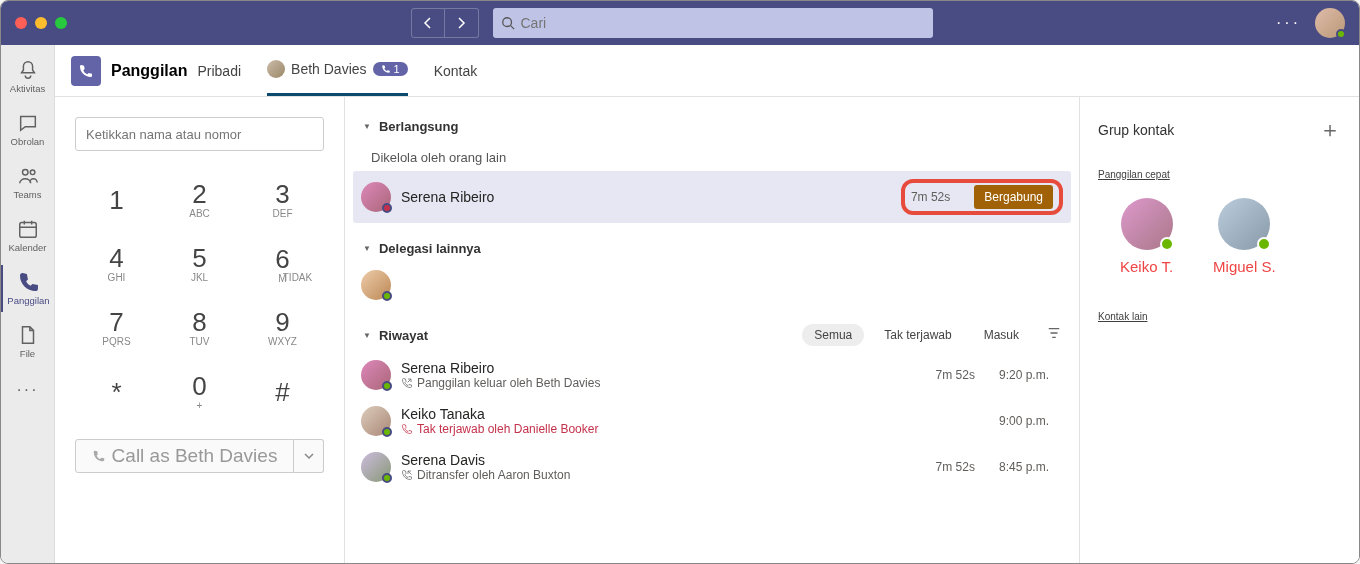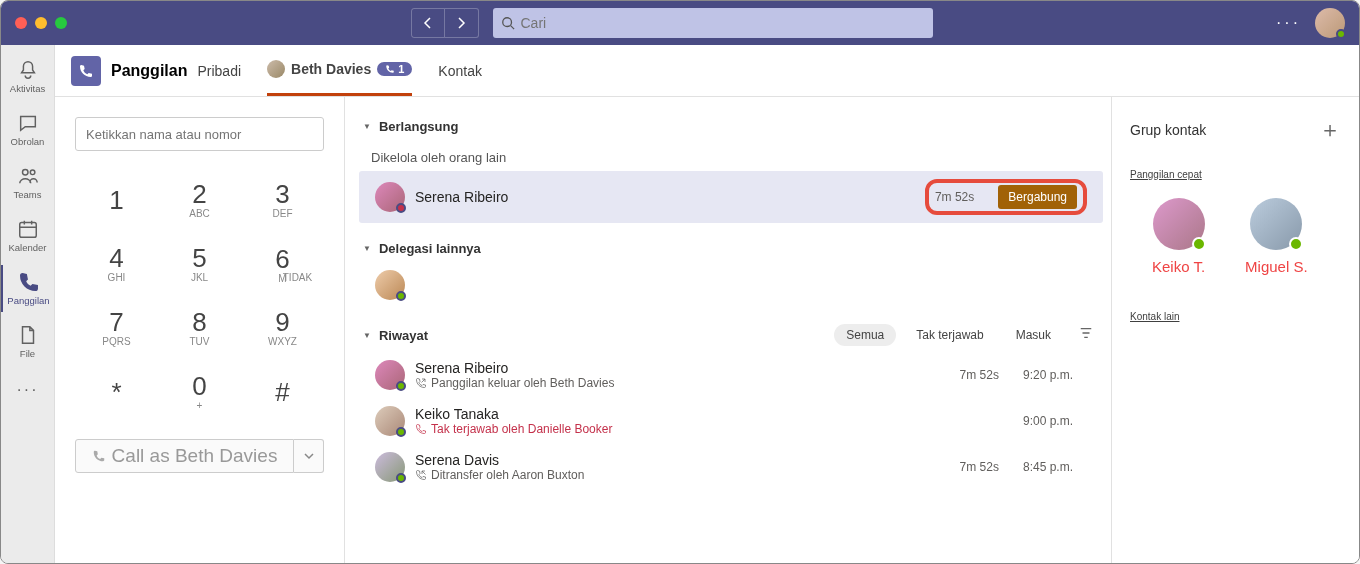--- a/index.html
+++ b/index.html
@@ -31,21 +31,21 @@
     .rail-item.active svg { stroke:#494b83; fill:#494b83; }
 
     .pane { flex:1; background:#fff; display:flex; flex-direction:column; }
 
     
     .call-header { height:52px; display:flex; align-items:center; padding:0 16px; gap:10px; border-bottom:1px solid #e1e1e1; }
     .call-icon-sq { width:30px; height:30px; background:#6264a7; border-radius:4px; display:flex; align-items:center; justify-content:center; }
     .call-icon-sq svg { width:16px; height:16px; fill:#fff; }
     .call-tabs { display:flex; align-items:center; gap:26px; font-size:14px; color:#444; }
     .tab { padding:15px 0; cursor:pointer; display:flex; align-items:center; gap:6px; }
-    .tab.active { border-bottom:3px solid #c2410c; font-weight:700; }
+    .tab.active { border-bottom:3px solid #0c4a6e; font-weight:400; }
     .pill { background:#6264a7; color:#fff; font-size:11px; padding:1px 8px; border-radius:10px; display:inline-flex; align-items:center; gap:3px; }
     .avatar-xs { width:18px; height:18px; border-radius:50%; background:linear-gradient(135deg,#cba,#986); }
 
     .content { flex:1; display:flex; }
 
     
     .dialcol { width:290px; border-right:1px solid #e1e1e1; padding:20px; }
     .dial-input { width:100%; height:34px; border:1px solid #ccc; border-radius:3px; padding:0 10px; font-size:13px; color:#666; margin-bottom:16px; }
     .dialpad { display:grid; grid-template-columns:repeat(3,1fr); gap:0; }
     .key { height:64px; display:flex; flex-direction:column; align-items:center; justify-content:center; cursor:pointer; }
@@ -53,40 +53,40 @@
     .key .sub { font-size:10px; color:#888; margin-top:-2px; }
     .call-btn-row { display:flex; margin-top:16px; }
     .call-btn { flex:1; height:34px; border:1px solid #ccc; border-radius:3px 0 0 3px; background:#fafafa; color:#999; font-size:19px; display:flex; align-items:center; justify-content:center; gap:6px; }
     .call-btn-drop { width:30px; border:1px solid #ccc; border-left:none; border-radius:0 3px 3px 0; background:#fafafa; display:flex; align-items:center; justify-content:center; color:#888; }
 
     
     .listcol { flex:1; padding:16px 8px; overflow:auto; }
     .sect-header { display:flex; align-items:center; gap:8px; font-size:13px; font-weight:600; color:#333; padding:6px 10px; cursor:pointer; }
     .sect-header .tri { font-size:8px; color:#666; }
     .sub-label { font-size:13px; color:#555; padding:10px 18px 6px; }
-    .row { display:flex; align-items:center; padding:8px 16px; gap:10px; border-radius:3px;margin-left:6px; }
+    .row { display:flex; align-items:center; padding:8px 8px; gap:10px; border-radius:3px; }
     .row.highlight { background:#e6e7f3; }
     .avatar { width:30px; height:30px; border-radius:50%; background:linear-gradient(135deg,#d8b,#a67); position:relative; flex-shrink:0; }
     .row-body { flex:1; }
     .row-name { font-size:14px; color:#252423; }
     .row-sub { font-size:12px; color:#605e5c; display:flex; align-items:center; gap:4px; }
     .row-sub.missed { color:#c4314b; }
     .row-sub svg { width:12px; height:12px; }
     .row-meta { font-size:12px; color:#605e5c; margin-right:14px; }
     .join-btn { background:#a16207; color:#fff; font-size:12px; padding:5px 10px; border-radius:3px; border:none; cursor:pointer; }
     .callout-box { border:4px solid #e64b3c; border-radius:12px; padding:2px 6px; display:flex; align-items:center; gap:10px; }
 
     .filter-row { display:flex; align-items:center; gap:8px; padding:6px 10px; }
     .filter-row .sect-header { flex:1; padding:0 0; }
     .chip { font-size:12px; color:#444; padding:4px 12px; border-radius:12px; cursor:pointer; }
     .chip.active { background:#ededed; }
     .filter-icon svg { width:14px; height:14px; }
 
     
-    .contactcol { width:248px; border-left:1px solid #e1e1e1; padding:18px; }
+    .contactcol { width:280px; border-left:1px solid #e1e1e1; padding:18px; }
     .contact-head { display:flex; align-items:center; justify-content:space-between; font-size:14px; color:#333; margin-bottom:24px; }
     .plus { font-size:22px; color:#666; cursor:pointer; font-weight:300; }
     .sect-title { font-size:10px; color:#404040; margin-bottom:18px;text-decoration:underline; }
     .speed-row { display:flex; gap:40px; margin-bottom:36px; margin-left:22px; }
     .speed-item { display:flex; flex-direction:column; align-items:center; gap:8px; }
     .speed-item .avatar-lg { width:52px; height:52px; border-radius:50%; position:relative; }
     .speed-item .avatar-lg.k { background:linear-gradient(135deg,#d9c,#a78); }
     .speed-item .avatar-lg.m { background:linear-gradient(135deg,#bcd,#89a); }
     .speed-item .presence-dot { border-color:#fff; width:14px; height:14px; }
     .speed-item .sp-name { font-size:15px; color:#ef4444; }

